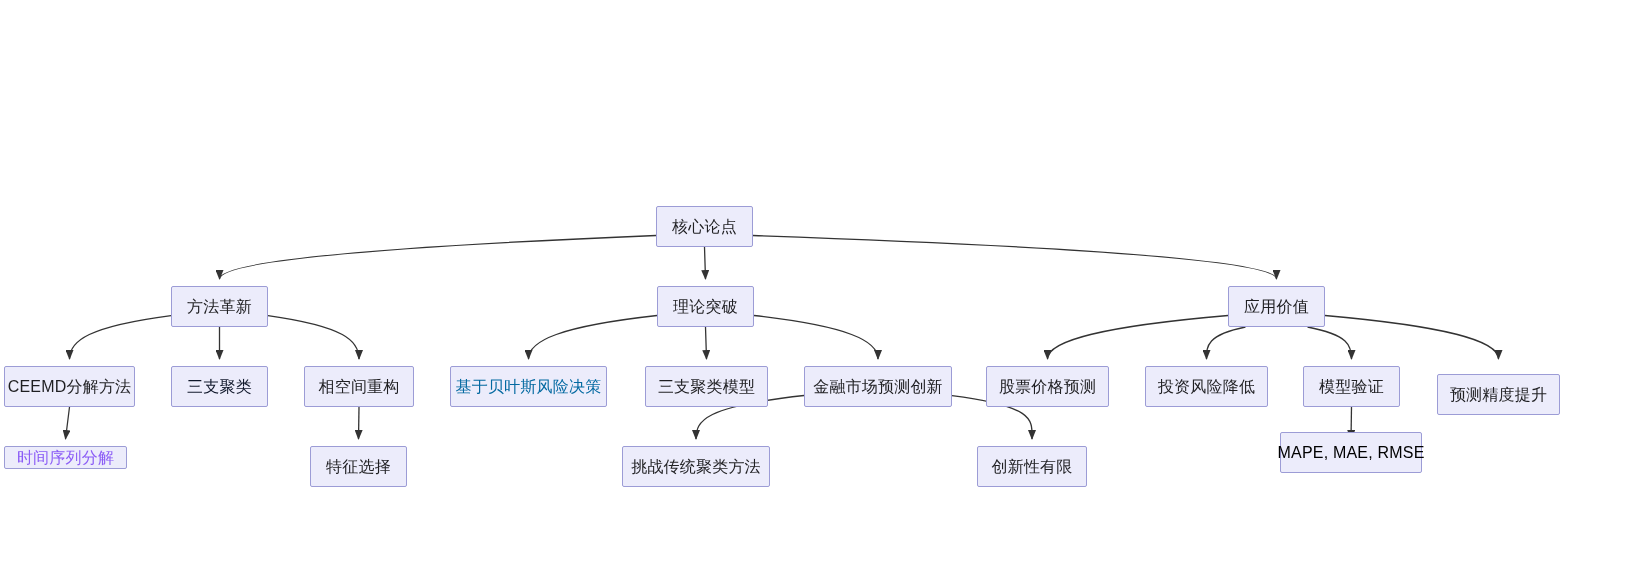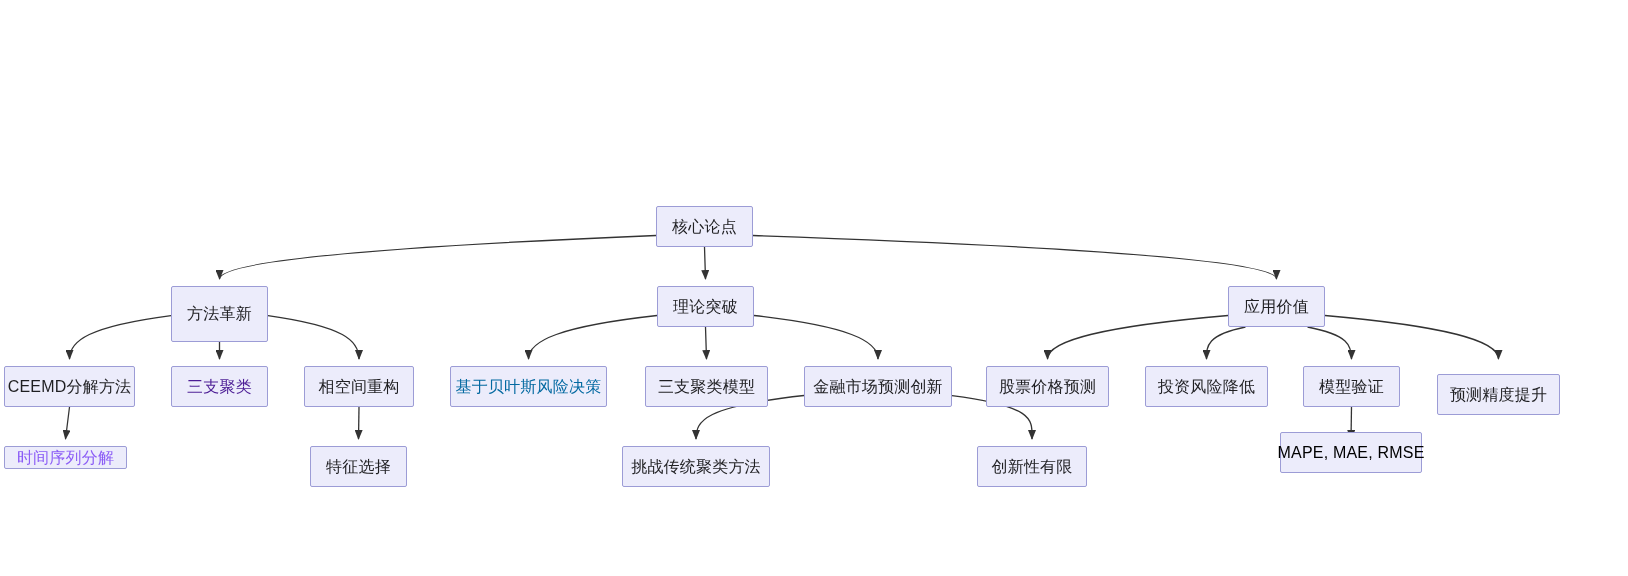--- a/index.html
+++ b/index.html
@@ -74,33 +74,33 @@
         <path d="M359,407 L358.5,439" stroke="#333333" stroke-width="1.3" fill="none" marker-end="url(#arrowhead)"></path>
         <path d="M804,395.52 C703.9,406.39 696,420.7384 696,439" stroke="#333333" stroke-width="1.3" fill="none" marker-end="url(#arrowhead)"></path>
         <path d="M952,395.52 C1036.7,406.39 1032,420.7384 1032,439" stroke="#333333" stroke-width="1.3" fill="none" marker-end="url(#arrowhead)"></path>
         <path d="M1351.5,407 L1351,439" stroke="#333333" stroke-width="1.3" fill="none" marker-end="url(#arrowhead)"></path>
       </g>
   </svg>
   <div id="node-group">
       <div class="node" style="left: 656px; top: 206px; width: 97px; height: 41px; background: rgb(236, 236, 251); border-color: rgb(156, 156, 214); color: rgb(31, 31, 34);">
         <span class="node-label">核心论点</span>
       </div>
-      <div class="node" style="left: 171px; top: 286px; width: 97px; height: 56px; background: rgb(236, 236, 251); border-color: rgb(156, 156, 214); color: rgb(31, 31, 34);">
+      <div class="node" style="left: 171px; top: 286px; width: 97px; height: 41px; background: rgb(236, 236, 251); border-color: rgb(156, 156, 214); color: rgb(31, 31, 34);">
         <span class="node-label">方法革新</span>
       </div>
       <div class="node" style="left: 657px; top: 286px; width: 97px; height: 41px; background: rgb(236, 236, 251); border-color: rgb(156, 156, 214); color: rgb(31, 31, 34);">
         <span class="node-label">理论突破</span>
       </div>
       <div class="node" style="left: 1228px; top: 286px; width: 97px; height: 41px; background: rgb(236, 236, 251); border-color: rgb(156, 156, 214); color: rgb(31, 31, 34);">
         <span class="node-label">应用价值</span>
       </div>
       <div class="node" style="left: 4px; top: 366px; width: 131px; height: 41px; background: rgb(236, 236, 251); border-color: rgb(156, 156, 214); color: rgb(31, 31, 34);">
         <span class="node-label">CEEMD分解方法</span>
       </div>
-      <div class="node" style="left: 171px; top: 366px; width: 97px; height: 41px; background: rgb(236, 236, 251); border-color: rgb(156, 156, 214); color: #4c1d95;">
+      <div class="node" style="left: 171px; top: 366px; width: 97px; height: 41px; background: rgb(236, 236, 251); border-color: rgb(156, 156, 214); color: #0f172a;">
         <span class="node-label">三支聚类</span>
       </div>
       <div class="node" style="left: 304px; top: 366px; width: 110px; height: 41px; background: rgb(236, 236, 251); border-color: rgb(156, 156, 214); color: rgb(31, 31, 34);">
         <span class="node-label">相空间重构</span>
       </div>
       <div class="node" style="left: 450px; top: 366px; width: 157px; height: 41px; background: rgb(236, 236, 251); border-color: rgb(156, 156, 214); color: #0369a1;">
         <span class="node-label">基于贝叶斯风险决策</span>
       </div>
       <div class="node" style="left: 645px; top: 366px; width: 123px; height: 41px; background: rgb(236, 236, 251); border-color: rgb(156, 156, 214); color: rgb(31, 31, 34);">
         <span class="node-label">三支聚类模型</span>

